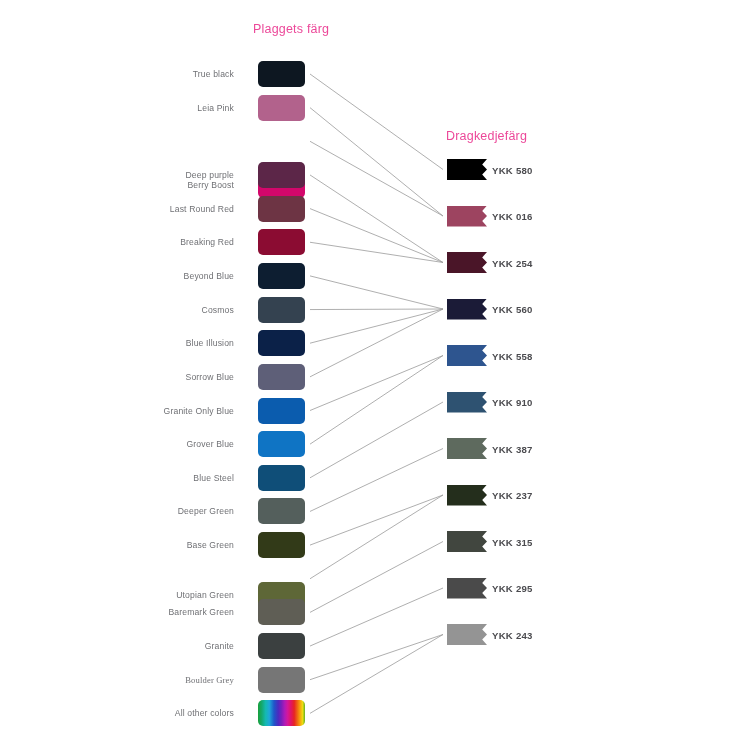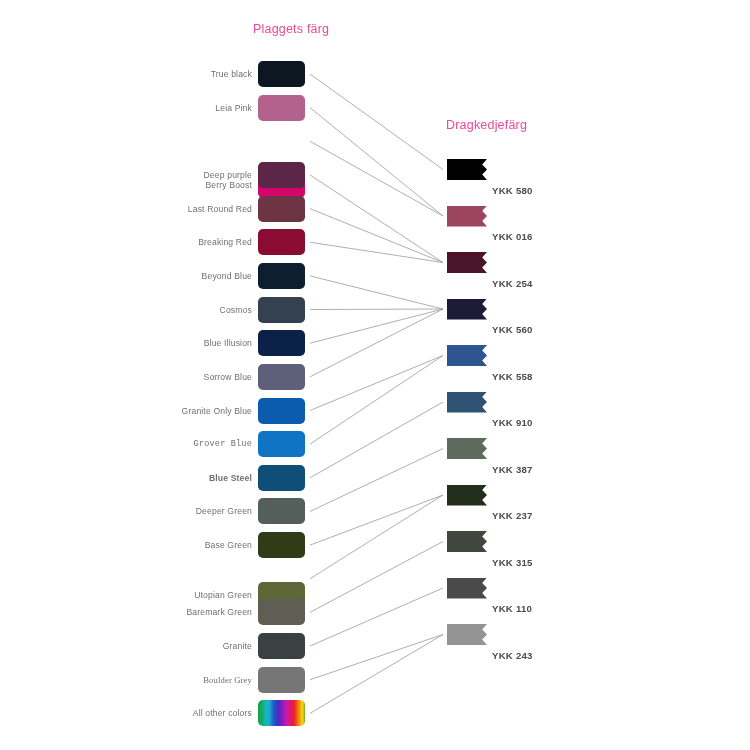--- a/index.html
+++ b/index.html
@@ -27,40 +27,40 @@
   
   .col-heading {
     position: absolute;
     font-size: 12.5px;
     color: #ec4899;
     letter-spacing: 0.2px;
     white-space: nowrap;
     font-weight: 400;
   }
   #garment-heading { left: 253px; top: 22px; }
-  #zipper-heading  { left: 446px; top: 118px; }
+  #zipper-heading  { left: 446px; top: 129px; }
 
   
   #connector-layer {
     position: absolute;
     left: 0; top: 0;
     width: 750px; height: 750px;
     pointer-events: none;
   }
 
   
   .garment-row {
     position: absolute;
     left: 150px;
     width: 160px;
     height: 26px;
   }
   .garment-label {
     position: absolute;
-    right: 58px;
+    right: 76px;
     top: 50%;
     transform: translateY(-50%);
     font-size: 8.6px;
     color: #6f7074;
     white-space: nowrap;
     letter-spacing: 0.15px;
     text-align: left;
   }
   .garment-swatch {
     position: absolute;
@@ -90,21 +90,20 @@
   .zipper-label {
     position: absolute;
     left: 45px;
     top: 50%;
     transform: translateY(-50%);
     font-size: 9.6px;
     color: #4b4b4f;
     white-space: nowrap;
     letter-spacing: 0.25px;
     font-weight: 600;
-    margin-top: 20px;
   }
 </style>
 </head>
 <body>
 
 <div id="stage">
 
   <div class="col-heading" id="garment-heading">Plaggets färg</div>
 
   <div class="col-heading" id="zipper-heading">Dragkedjefärg</div>
@@ -170,25 +169,25 @@
         <div class="garment-swatch" style="background: rgb(11, 33, 72);"></div>
       </div>
       <div class="garment-row" style="top: 363.85px;">
         <div class="garment-label">Sorrow Blue</div>
         <div class="garment-swatch" style="background: rgb(94, 95, 120);"></div>
       </div>
       <div class="garment-row" style="top: 397.5px;">
         <div class="garment-label">Granite Only Blue</div>
         <div class="garment-swatch" style="background: rgb(11, 92, 174);"></div>
       </div>
-      <div class="garment-row" style="top: 431.15px; font-family: Liberation Mono, monospace;">
+      <div class="garment-row" style="top: 431.15px;">
         <div class="garment-label">Grover Blue</div>
         <div class="garment-swatch" style="background: rgb(15, 116, 196);"></div>
       </div>
-      <div class="garment-row" style="top: 464.8px; font-weight: bold;">
+      <div class="garment-row" style="top: 464.8px;">
         <div class="garment-label">Blue Steel</div>
         <div class="garment-swatch" style="background: rgb(15, 78, 120);"></div>
       </div>
       <div class="garment-row" style="top: 498.45px;">
         <div class="garment-label">Deeper Green</div>
         <div class="garment-swatch" style="background: rgb(84, 95, 92);"></div>
       </div>
       <div class="garment-row" style="top: 532.1px;">
         <div class="garment-label">Base Green</div>
         <div class="garment-swatch" style="background: rgb(50, 58, 24);"></div>
@@ -246,21 +245,21 @@
       <div class="zipper-row" style="top: 484.5px;">
         <div class="zipper-swatch" style="background: rgb(36, 46, 28);"></div>
         <div class="zipper-label">YKK 237</div>
       </div>
       <div class="zipper-row" style="top: 531px;">
         <div class="zipper-swatch" style="background: rgb(65, 70, 63);"></div>
         <div class="zipper-label">YKK 315</div>
       </div>
       <div class="zipper-row" style="top: 577.5px;">
         <div class="zipper-swatch" style="background: rgb(74, 74, 74);"></div>
-        <div class="zipper-label">YKK 110</div>
+        <div class="zipper-label">YKK 295</div>
       </div>
       <div class="zipper-row" style="top: 624px;">
         <div class="zipper-swatch" style="background: rgb(148, 148, 148);"></div>
         <div class="zipper-label">YKK 243</div>
       </div>
     </div>
 
 </div>
 
 </body></html>

